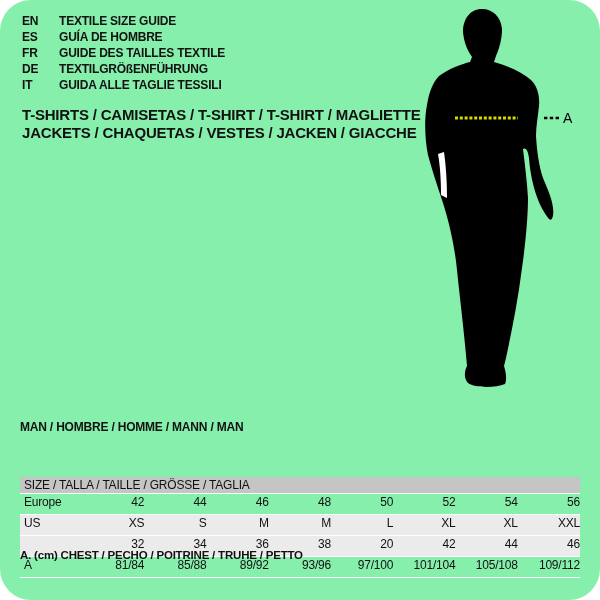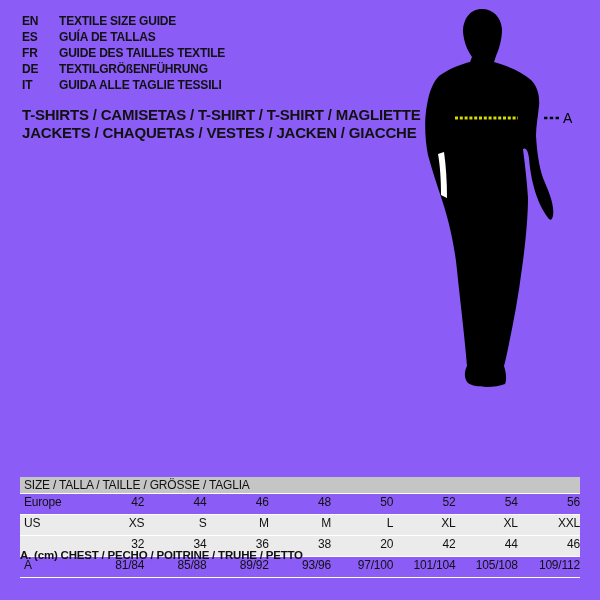--- a/index.html
+++ b/index.html
@@ -1,21 +1,21 @@
 <!DOCTYPE html>
 <html><head>
 <meta charset="utf-8">
 <style>
   html,body{margin:0;padding:0;}
   body{
     width:600px;height:600px;background:#ffffff;
     font-family:"Liberation Sans",sans-serif;color:#111;
     position:relative;overflow:hidden;
   }
-  .page{position:absolute;inset:0;width:600px;height:600px;background:#8b5cf6;}
+  .page{position:absolute;inset:0;width:600px;height:600px;background:#86efac;border-radius:31px;}
 
   
   .lang-list{position:absolute;left:22px;top:13px;}
   .lang-row{display:flex;height:16px;line-height:16px;font-weight:bold;
             font-size:12px;letter-spacing:-0.2px;}
   .lang-code{width:37px;flex:0 0 37px;}
   .lang-label{white-space:nowrap;}
 
   
   .garments{position:absolute;left:22px;top:106px;font-weight:bold;
@@ -50,21 +50,21 @@
 
 <div class="page">
 
   <div class="lang-list">
     <div class="lang-row">
       <span class="lang-code">EN</span>
       <span class="lang-label">TEXTILE SIZE GUIDE</span>
     </div>
     <div class="lang-row">
       <span class="lang-code">ES</span>
-      <span class="lang-label">GUÍA DE TALLAS</span>
+      <span class="lang-label">GUÍA DE HOMBRE</span>
     </div>
     <div class="lang-row">
       <span class="lang-code">FR</span>
       <span class="lang-label">GUIDE DES TAILLES TEXTILE</span>
     </div>
     <div class="lang-row">
       <span class="lang-code">DE</span>
       <span class="lang-label">TEXTILGRÖßENFÜHRUNG</span>
     </div>
     <div class="lang-row">
@@ -111,20 +111,21 @@
         C77,50 74,42 73,32
         C73,19 80,9 92,9 Z"></path>
       <path fill="#ffffff" d="
         M54,152 C56,166 57,182 57,198 L51,195 C51,180 50,165 48,154 Z"></path>
       <line x1="65" y1="118" x2="128" y2="118" stroke="#d4dc00" stroke-width="3" stroke-dasharray="3 1.8"></line>
       <line x1="154" y1="118" x2="169" y2="118" stroke="#000000" stroke-width="2.4" stroke-dasharray="3.4 2.4"></line>
       <text x="173" y="123" font-size="14" fill="#000000" font-family="Liberation Sans, sans-serif">A</text>
     </svg>
   </div>
 
+  <div class="section-title">MAN / HOMBRE / HOMME / MANN / MAN</div>
 
   <div class="size-table">
     <div class="thead">SIZE / TALLA / TAILLE / GRÖSSE / TAGLIA</div>
 
     <div class="trow">
       <span class="cell rlabel">Europe</span>
       <span class="cell">42</span>
       <span class="cell">44</span>
       <span class="cell">46</span>
       <span class="cell">48</span>

